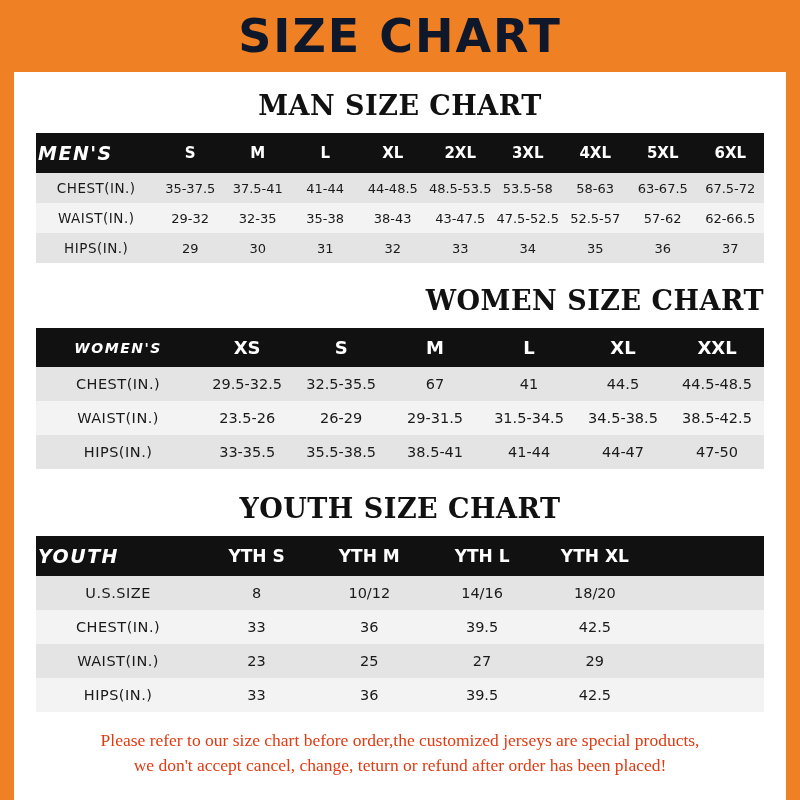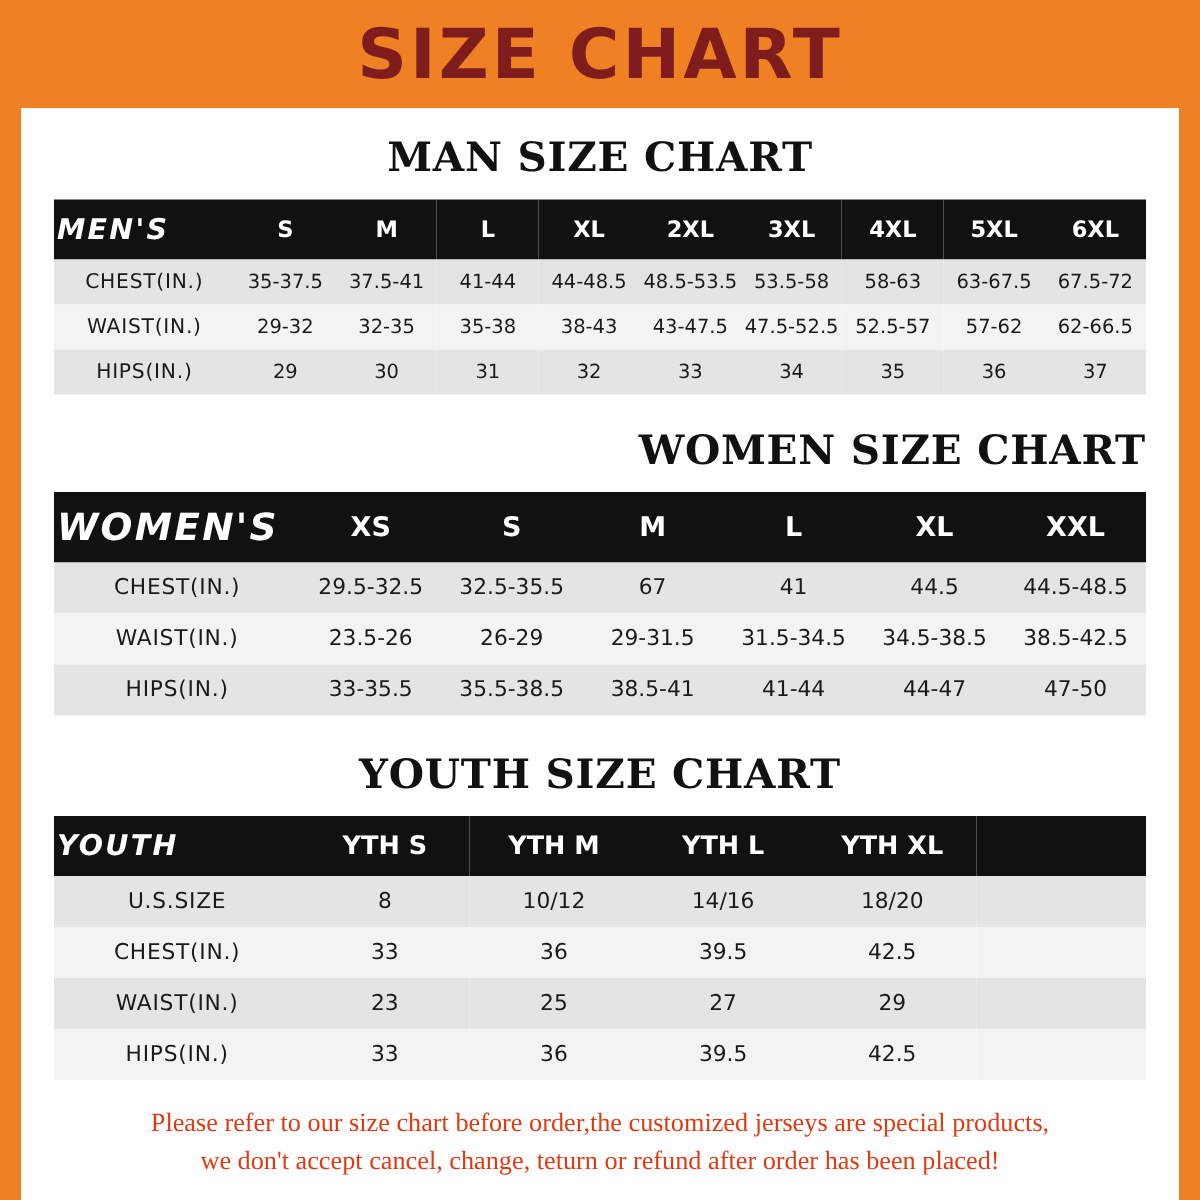--- a/index.html
+++ b/index.html
@@ -28,21 +28,21 @@
     display: flex;
     align-items: center;
     justify-content: center;
     margin: 0 -14px;
   }
   .banner-title {
     font-family: "DejaVu Sans", sans-serif;
     font-weight: bold;
     font-size: 46px;
     letter-spacing: 2px;
-    color: #7f1d1d;
+    color: #0f172a;
     line-height: 1;
   }
   .content {
     padding: 0 22px;
   }
   .section-title {
     text-align: center;
     font-family: "DejaVu Serif", serif;
     font-weight: bold;
     font-size: 27px;
@@ -89,21 +89,21 @@
   table.size-table tbody tr.even { background: #f3f3f3; }
 
   
   #men-table thead th { font-size: 15px; }
   #men-table thead th.rowhead { font-size: 19px; }
   #men-table tbody td { font-size: 13px; }
   #men-table tbody td.rowhead { font-size: 13.5px; }
 
   
   #women-table thead th { font-size: 18px; }
-  #women-table thead th.rowhead { font-size: 25px; }
+  #women-table thead th.rowhead { font-size: 14px; text-align: center; }
   #women-table tbody td { font-size: 14.5px; padding: 9px 2px; }
   #women-table tbody td.rowhead { font-size: 14.5px; }
 
   
   #youth-table thead th { font-size: 17px; margin-top: 28px; }
   #youth-table thead th.rowhead { font-size: 19px; }
   #youth-table tbody td { font-size: 14.5px; padding: 9px 14px; }
   #youth-table tbody td.rowhead { font-size: 14.5px; }
 
   .note {

